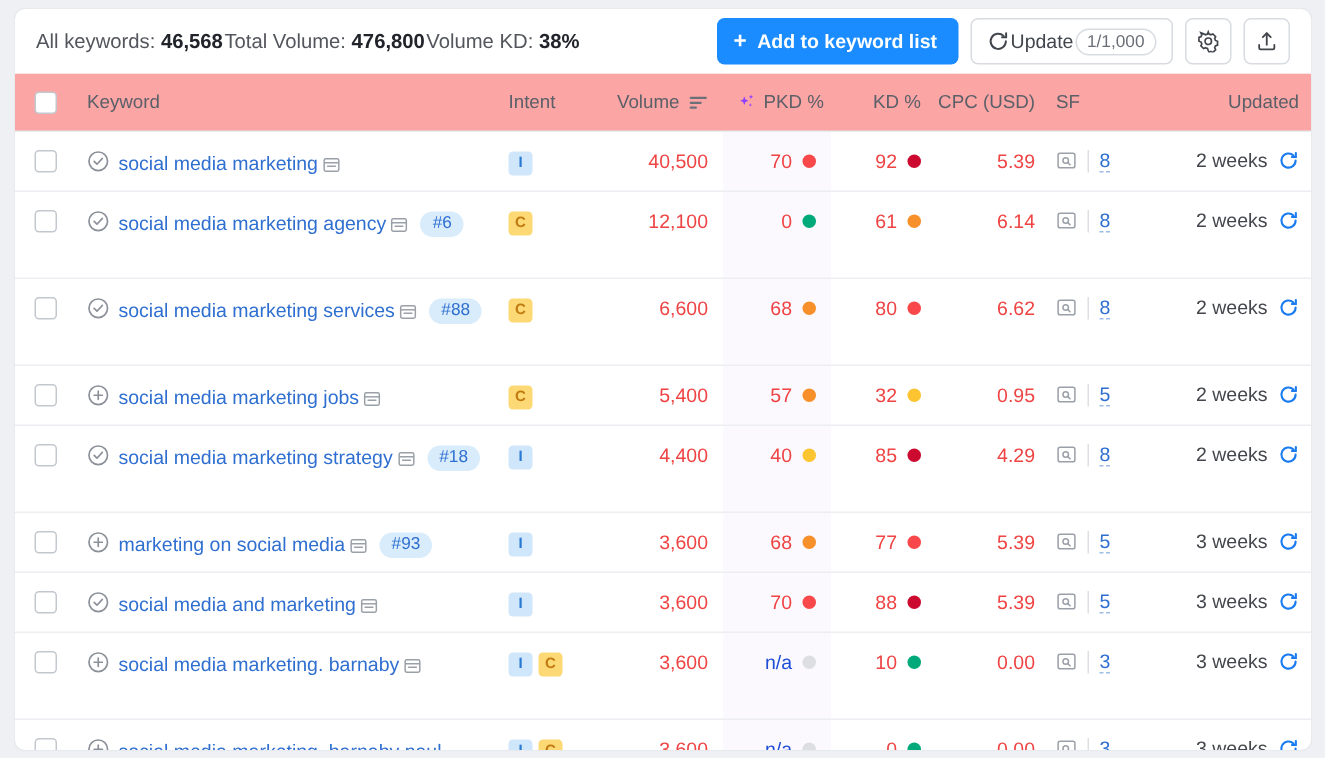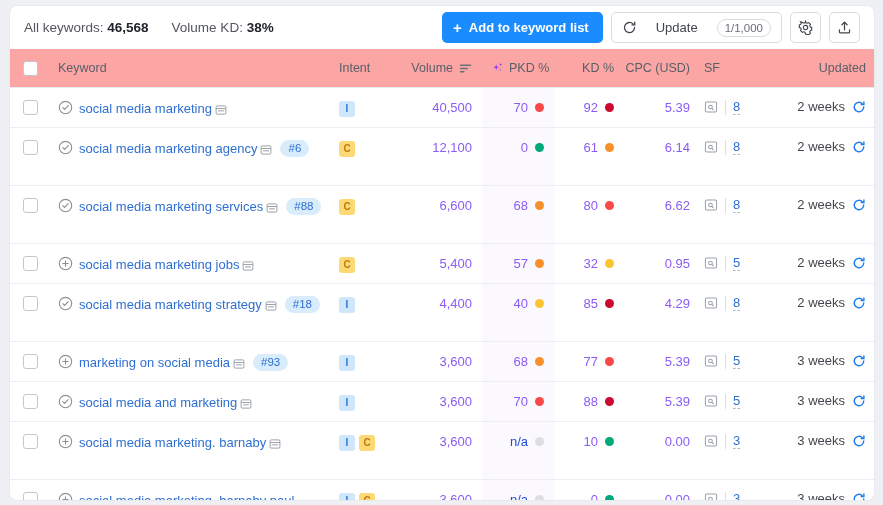--- a/index.html
+++ b/index.html
@@ -26,21 +26,21 @@
     border: 1px solid #e8eaed;
     border-bottom: none;
     border-radius: 8px 8px 0 0;
     display: flex;
     align-items: center;
     padding: 0 14px 0 14px;
   }
   .summary {
     display: flex;
     align-items: center;
-    gap: 23px;
+    gap: 1px;
     font-size: 13.5px;
     color: #54585f;
     white-space: nowrap;
   }
   .summary .stat { color: #53565c; }
   .summary .stat b { color: #21242a; font-weight: 700; }
 
   .topbar-actions {
     margin-left: auto;
     display: flex;
@@ -55,21 +55,21 @@
     color: #fff;
     font-size: 13px;
     font-weight: 700;
     border: none;
     border-radius: 5px;
     cursor: pointer;
     white-space: nowrap;
   }
   .btn-primary .plus { font-size: 15px; font-weight: 700; line-height: 1; }
   .btn-ghost {
-    display: flex; align-items: center; gap: 19px;
+    display: flex; align-items: center; gap: 1px;
     height: 31px;
     padding: 0 10px;
     background: #fff;
     border: 1px solid #d8dce1;
     border-radius: 5px;
     color: #41454c;
     font-size: 13px;
     cursor: pointer;
     white-space: nowrap;
   }
@@ -195,21 +195,21 @@
     width: 16px; height: 16px;
     border-radius: 3px;
     font-size: 10px;
     font-weight: 700;
     display: flex; align-items: center; justify-content: center;
     line-height: 1;
   }
   .ib-I { background: #cfe6fb; color: #2a7ad4; }
   .ib-C { background: #fdd976; color: #c07a10; }
 
-  .num { font-size: 13px; color: #8b5cf6; font-variant-numeric: tabular-nums; }
+  .num { font-size: 13px; color: #ef4444; font-variant-numeric: tabular-nums; }
   .na  { color: #1d4ed8; }
 
   .dot {
     width: 9px; height: 9px;
     border-radius: 50%;
     display: inline-block;
     flex: none;
     margin-left: 7px;
   }
   .score-cell {
@@ -238,20 +238,21 @@
   svg { display: block; }
 </style>
 </head>
 <body>
 
 <div id="app">
 
   <div class="topbar">
     <div class="summary">
       <span class="stat"><span>All keywords:</span> <b>46,568</b></span>
+      <span class="stat"><span>Total Volume:</span> <b>476,800</b></span>
       <span class="stat"><span>Volume KD:</span> <b>38%</b></span>
     </div>
 
     <div class="topbar-actions">
       <button class="btn-primary">
         <span class="plus">+</span>
         <span>Add to keyword list</span>
       </button>
 
       <button class="btn-ghost">

